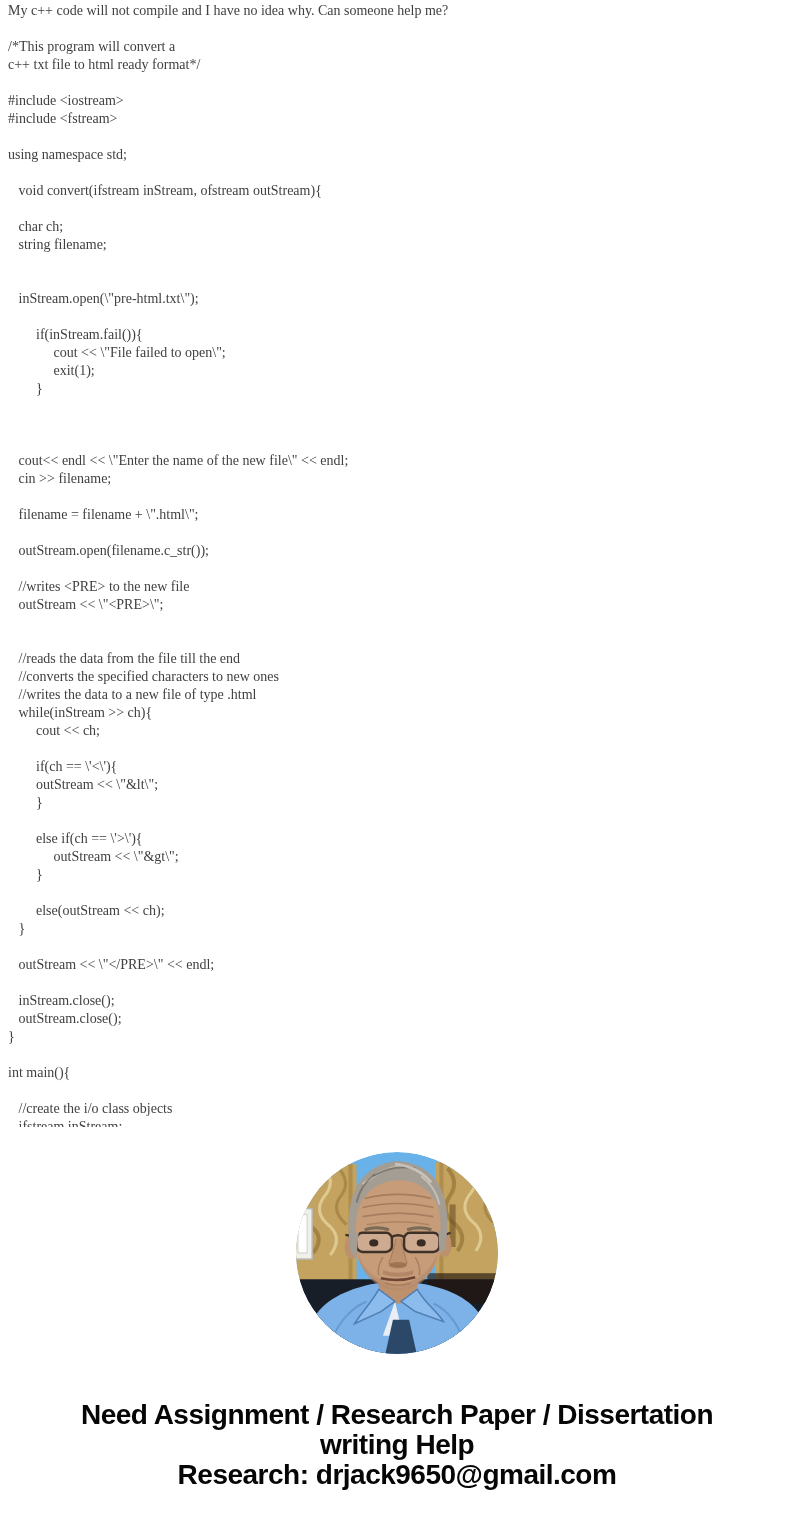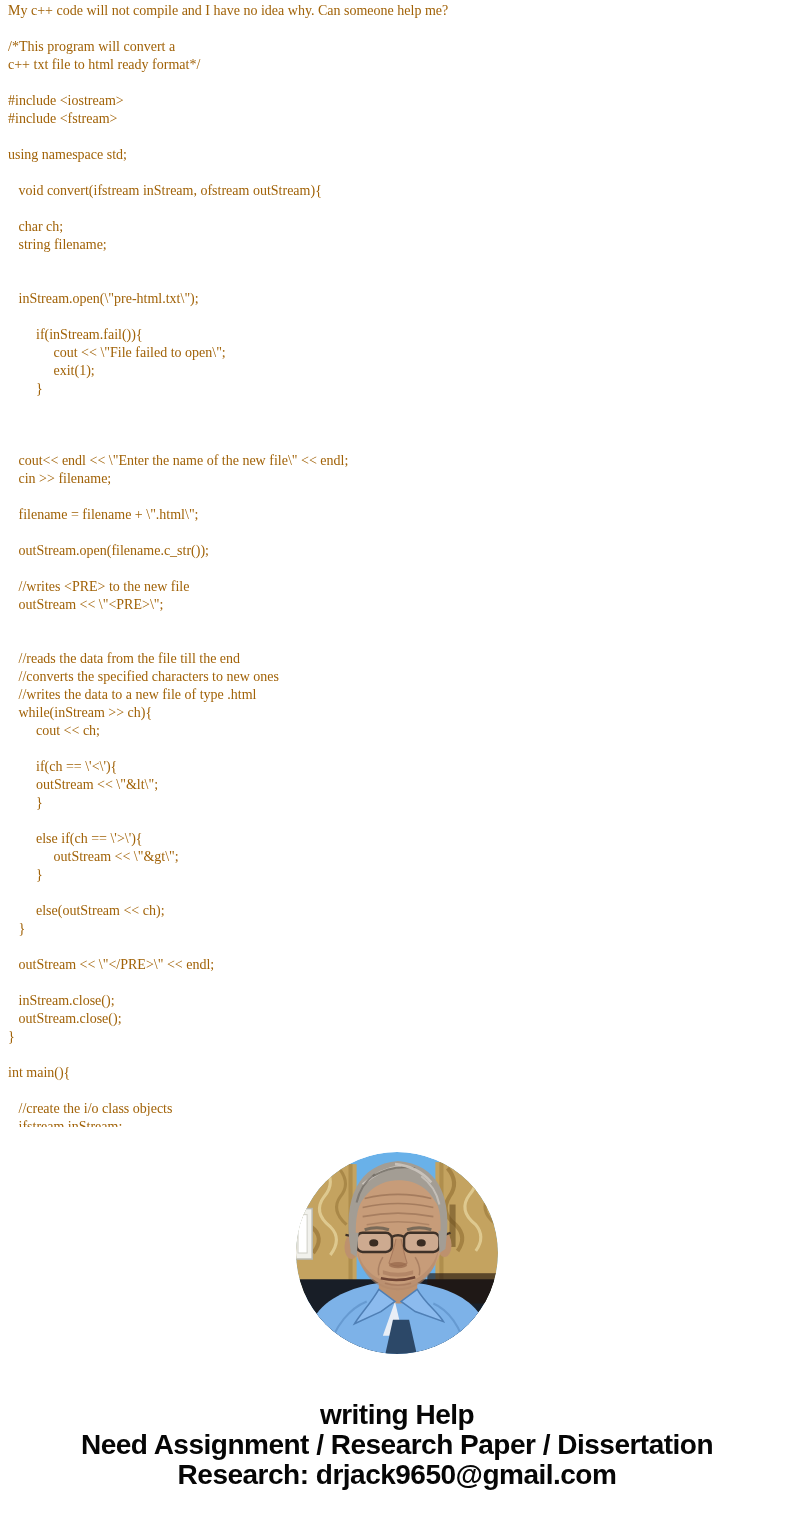--- a/index.html
+++ b/index.html
@@ -13,21 +13,21 @@
   }
   .code-text {
     position: absolute;
     left: 8px; top: 2px;
     width: 782px; height: 1125px;
     overflow: hidden;
     margin: 0;
     font-family: "Liberation Serif", "DejaVu Serif", serif;
     font-size: 14px;
     line-height: 18px;
-    color: #a16207;
+    color: #404040;
     white-space: pre;
   }
   .avatar {
     position: absolute;
     left: 296px; top: 1152px;
     width: 202px; height: 202px;
     border-radius: 50%;
     overflow: hidden;
   }
   .avatar svg { display: block; }
@@ -209,18 +209,18 @@
           <path d="M60,50 Q64,32 78,22" stroke="#6f6a62" stroke-width="2" fill="none" opacity="0.7"></path>
           <path d="M142,52 Q138,34 124,24" stroke="#ccc7bf" stroke-width="2" fill="none" opacity="0.8"></path>
           <path d="M54,80 L62,80 L60,104 L54,100 Z" fill="#a39d94"></path>
           <path d="M148,78 L141,78 L142,100 L148,96 Z" fill="#a39d94"></path>
         </g>
       </g>
     </svg>
   </div>
 
   <div class="promo">
+    <div>Need Assignment / Research Paper / Dissertation</div>
     <div>writing Help</div>
-    <div>Need Assignment / Research Paper / Dissertation</div>
     <div>Research: drjack9650@gmail.com</div>
   </div>
 
 </main>
 
 </body></html>

